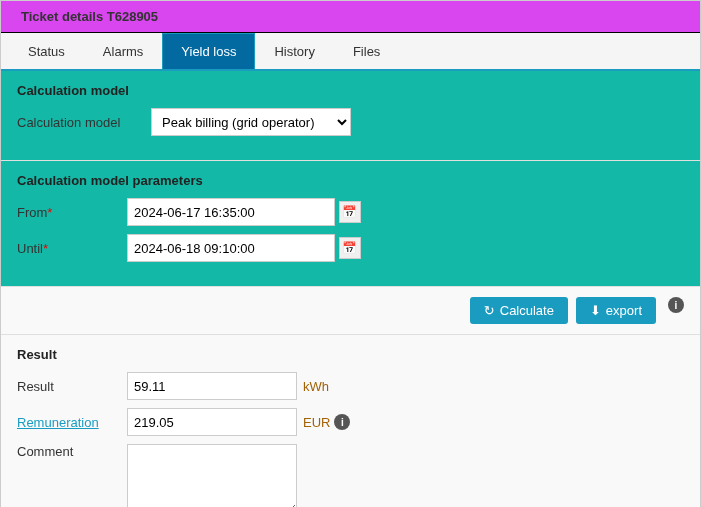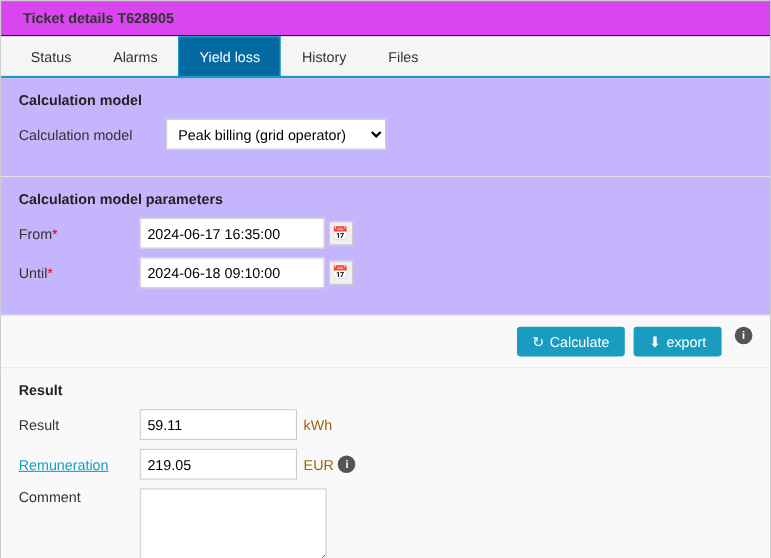--- a/index.html
+++ b/index.html
@@ -45,21 +45,21 @@
     }
 
     .tab.active {
       background: #0369a1;
       color: #fff;
       border-color: #1a9cc1;
       border-bottom: 2px solid #1a9cc1;
     }
 
     .section {
-      background: #c4b5fd;
+      background: #14b8a6;
       border-bottom: 1px solid #e0e0e0;
       padding: 12px 16px 16px 16px;
       margin: 0;
     }
 
     .section-title {
       font-weight: bold;
       font-size: 13px;
       margin-bottom: 10px;
       color: #222;
@@ -101,25 +101,25 @@
       height: 28px;
       margin-left: 24px;
     }
 
     input[type="text"] {
       padding: 4px 6px;
       border: 1px solid #ccc;
       font-size: 13px;
       background: #fff;
       height: 28px;
-      width: 168px;
+      width: 208px;
     }
 
     input[type="text"].result-input {
-      width: 143px;
+      width: 170px;
     }
 
     .calendar-icon {
       margin-left: 4px;
       width: 22px;
       height: 22px;
       border: 1px solid #ccc;
       background: #f0f0f0;
       display: inline-flex;
       align-items: center;

